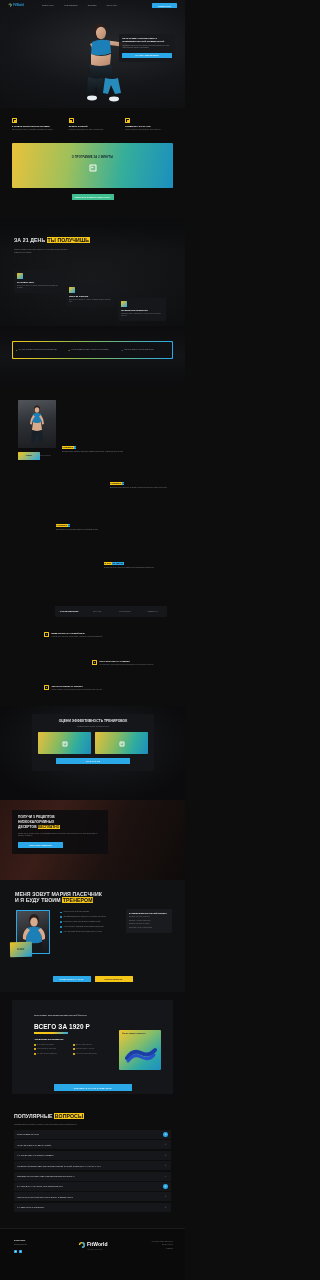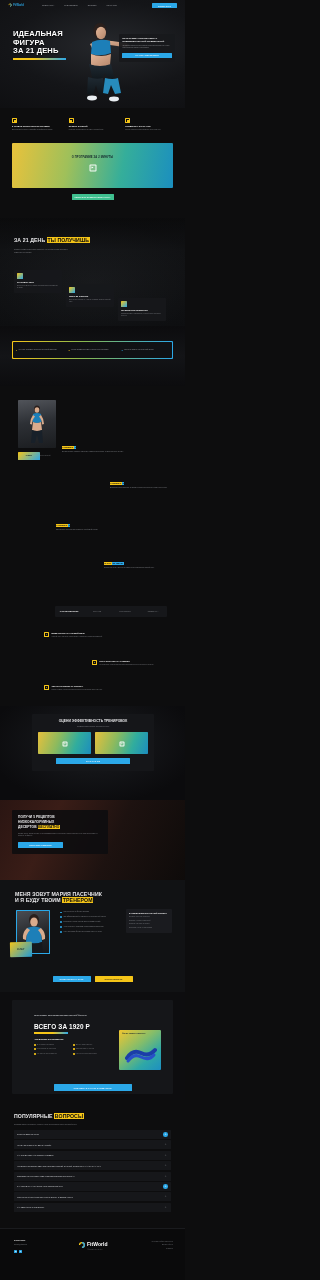--- a/index.html
+++ b/index.html
@@ -256,26 +256,20 @@
       <ellipse cx="29" cy="19" rx="5" ry="6.2" fill="url(#skin)"></ellipse>
       <path d="M20 28 q9 -4 18 -1 l1 12 q-10 4 -20 1z" fill="#1d7fb8"></path>
       <path d="M19 40 q10 4 20 0 l-1 11 q-10 3 -19 0z" fill="url(#skin)"></path>
       <path d="M17 50 q11 4 22 0 l4 16 -6 2 -4 -9 -5 9 -7 -1z" fill="url(#leg)"></path>
       <path d="M16 63 q8 3 15 1 l2 16 -6 1 -3 -10 -3 10 -6 -1z" fill="url(#leg)"></path>
       <path d="M33 64 q8 2 13 0 l3 15 -6 1 -4 -9 -3 9 -5 -1z" fill="#2aa0d8" opacity=".85"></path>
       <ellipse cx="20" cy="84" rx="5" ry="2.4" fill="#e9eef2"></ellipse>
       <ellipse cx="42" cy="85" rx="5" ry="2.4" fill="#e9eef2"></ellipse>
     </svg>
 
-    <div class="hero-copy">
-      <div class="hero-title">ИДЕАЛЬНАЯ</div>
-      <div class="hero-title">ФИГУРА</div>
-      <div class="hero-title">ЗА 21 ДЕНЬ</div>
-      <div class="hero-bar"></div>
-    </div>
 
     <div class="hero-card">
       <div class="t">ПРОГРАММА ТРЕНИРОВОК С ИНДИВИДУАЛЬНОЙ ПОДДЕРЖКОЙ</div>
       <div class="s">Занимайся дома без тренажёров и получи результат уже через три недели регулярных тренировок.</div>
       <button class="btn btn-blue">НАЧАТЬ ТРЕНИРОВКИ</button>
     </div>
   </section>
 
   <header class="header">
     <div class="logo">

